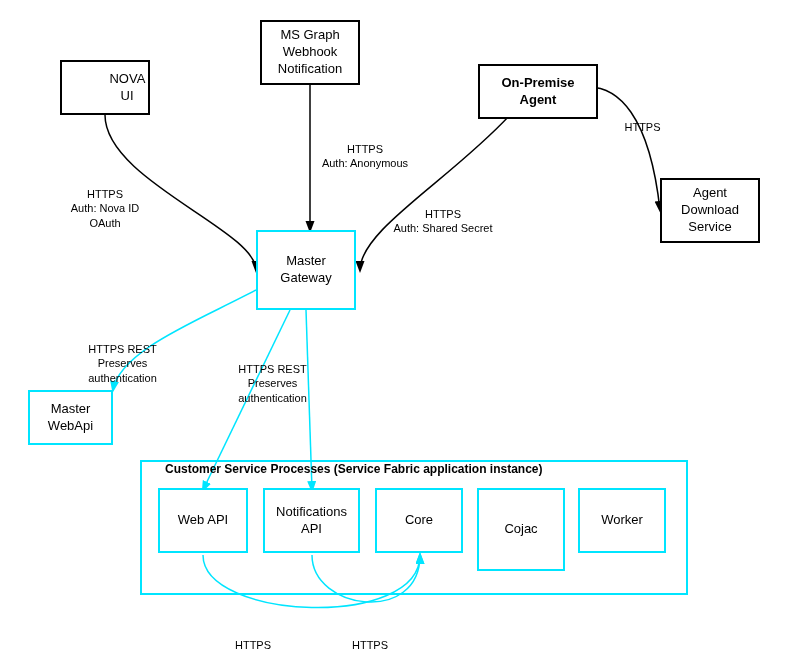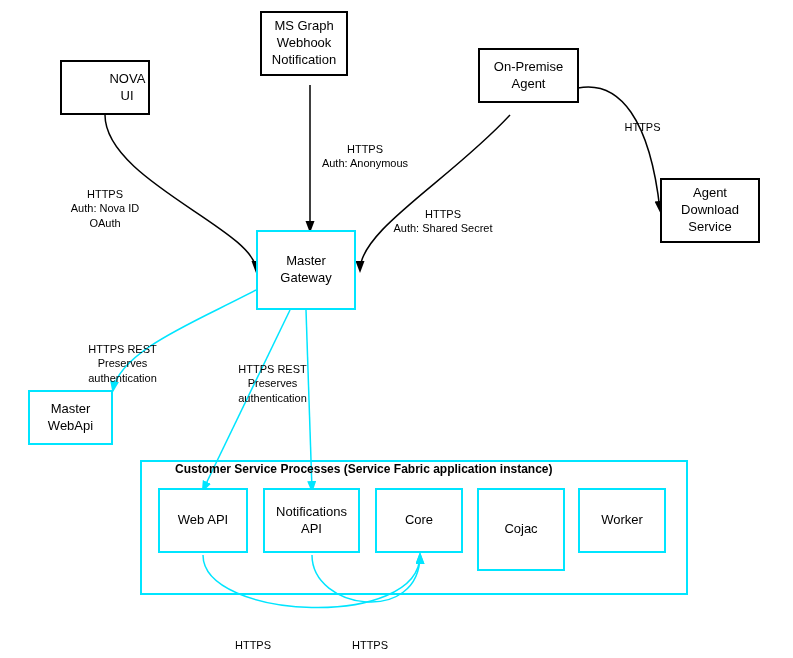--- a/index.html
+++ b/index.html
@@ -92,43 +92,43 @@
 
     <path d="M 203 555 C 203 620 420 630 420 555" stroke="#00e5ff" stroke-width="1.5" fill="none" marker-end="url(#arrowCyan)"></path>
 
     <path d="M 312 555 C 312 610 420 625 420 555" stroke="#00e5ff" stroke-width="1.5" fill="none" marker-end="url(#arrowCyan)"></path>
   </svg>
 
   <div class="box" style="left:60px; top:60px; width:90px; height:55px;padding-left:48px;">
     <span>NOVA UI</span>
   </div>
 
-  <div class="box" style="left:260px; top:11px; width:88px; height:65px;">
+  <div class="box" style="left:260px; top:20px; width:100px; height:65px;">
     <span>MS Graph<br>Webhook<br>Notification</span>
   </div>
 
-  <div class="box" style="left:478px; top:48px; width:101px; height:55px;">
+  <div class="box" style="left:478px; top:64px; width:120px; height:55px;font-weight:bold;">
     <span>On-Premise<br>Agent</span>
   </div>
 
   <div class="box" style="left:660px; top:178px; width:100px; height:65px;">
     <span>Agent<br>Download<br>Service</span>
   </div>
 
   <div class="box cyan" style="left:256px; top:230px; width:100px; height:80px;">
     <span>Master<br>Gateway</span>
   </div>
 
   <div class="box cyan" style="left:28px; top:390px; width:85px; height:55px;">
     <span>Master<br>WebApi</span>
   </div>
 
   <div class="outer-box" style="left:140px; top:460px; width:548px; height:135px;">
   </div>
-  <div class="outer-box-label" style="left:165px; top:462px; font-size:12px; font-weight:bold;margin-left:10px;">
+  <div class="outer-box-label" style="left:165px; top:462px; font-size:12px; font-weight:bold;">
     Customer Service Processes (Service Fabric application instance)
   </div>
 
   <div class="box cyan" style="left:158px; top:488px; width:90px; height:65px;">
     <span>Web API</span>
   </div>
 
   <div class="box cyan" style="left:263px; top:488px; width:97px; height:65px;">
     <span>Notifications<br>API</span>
   </div>

